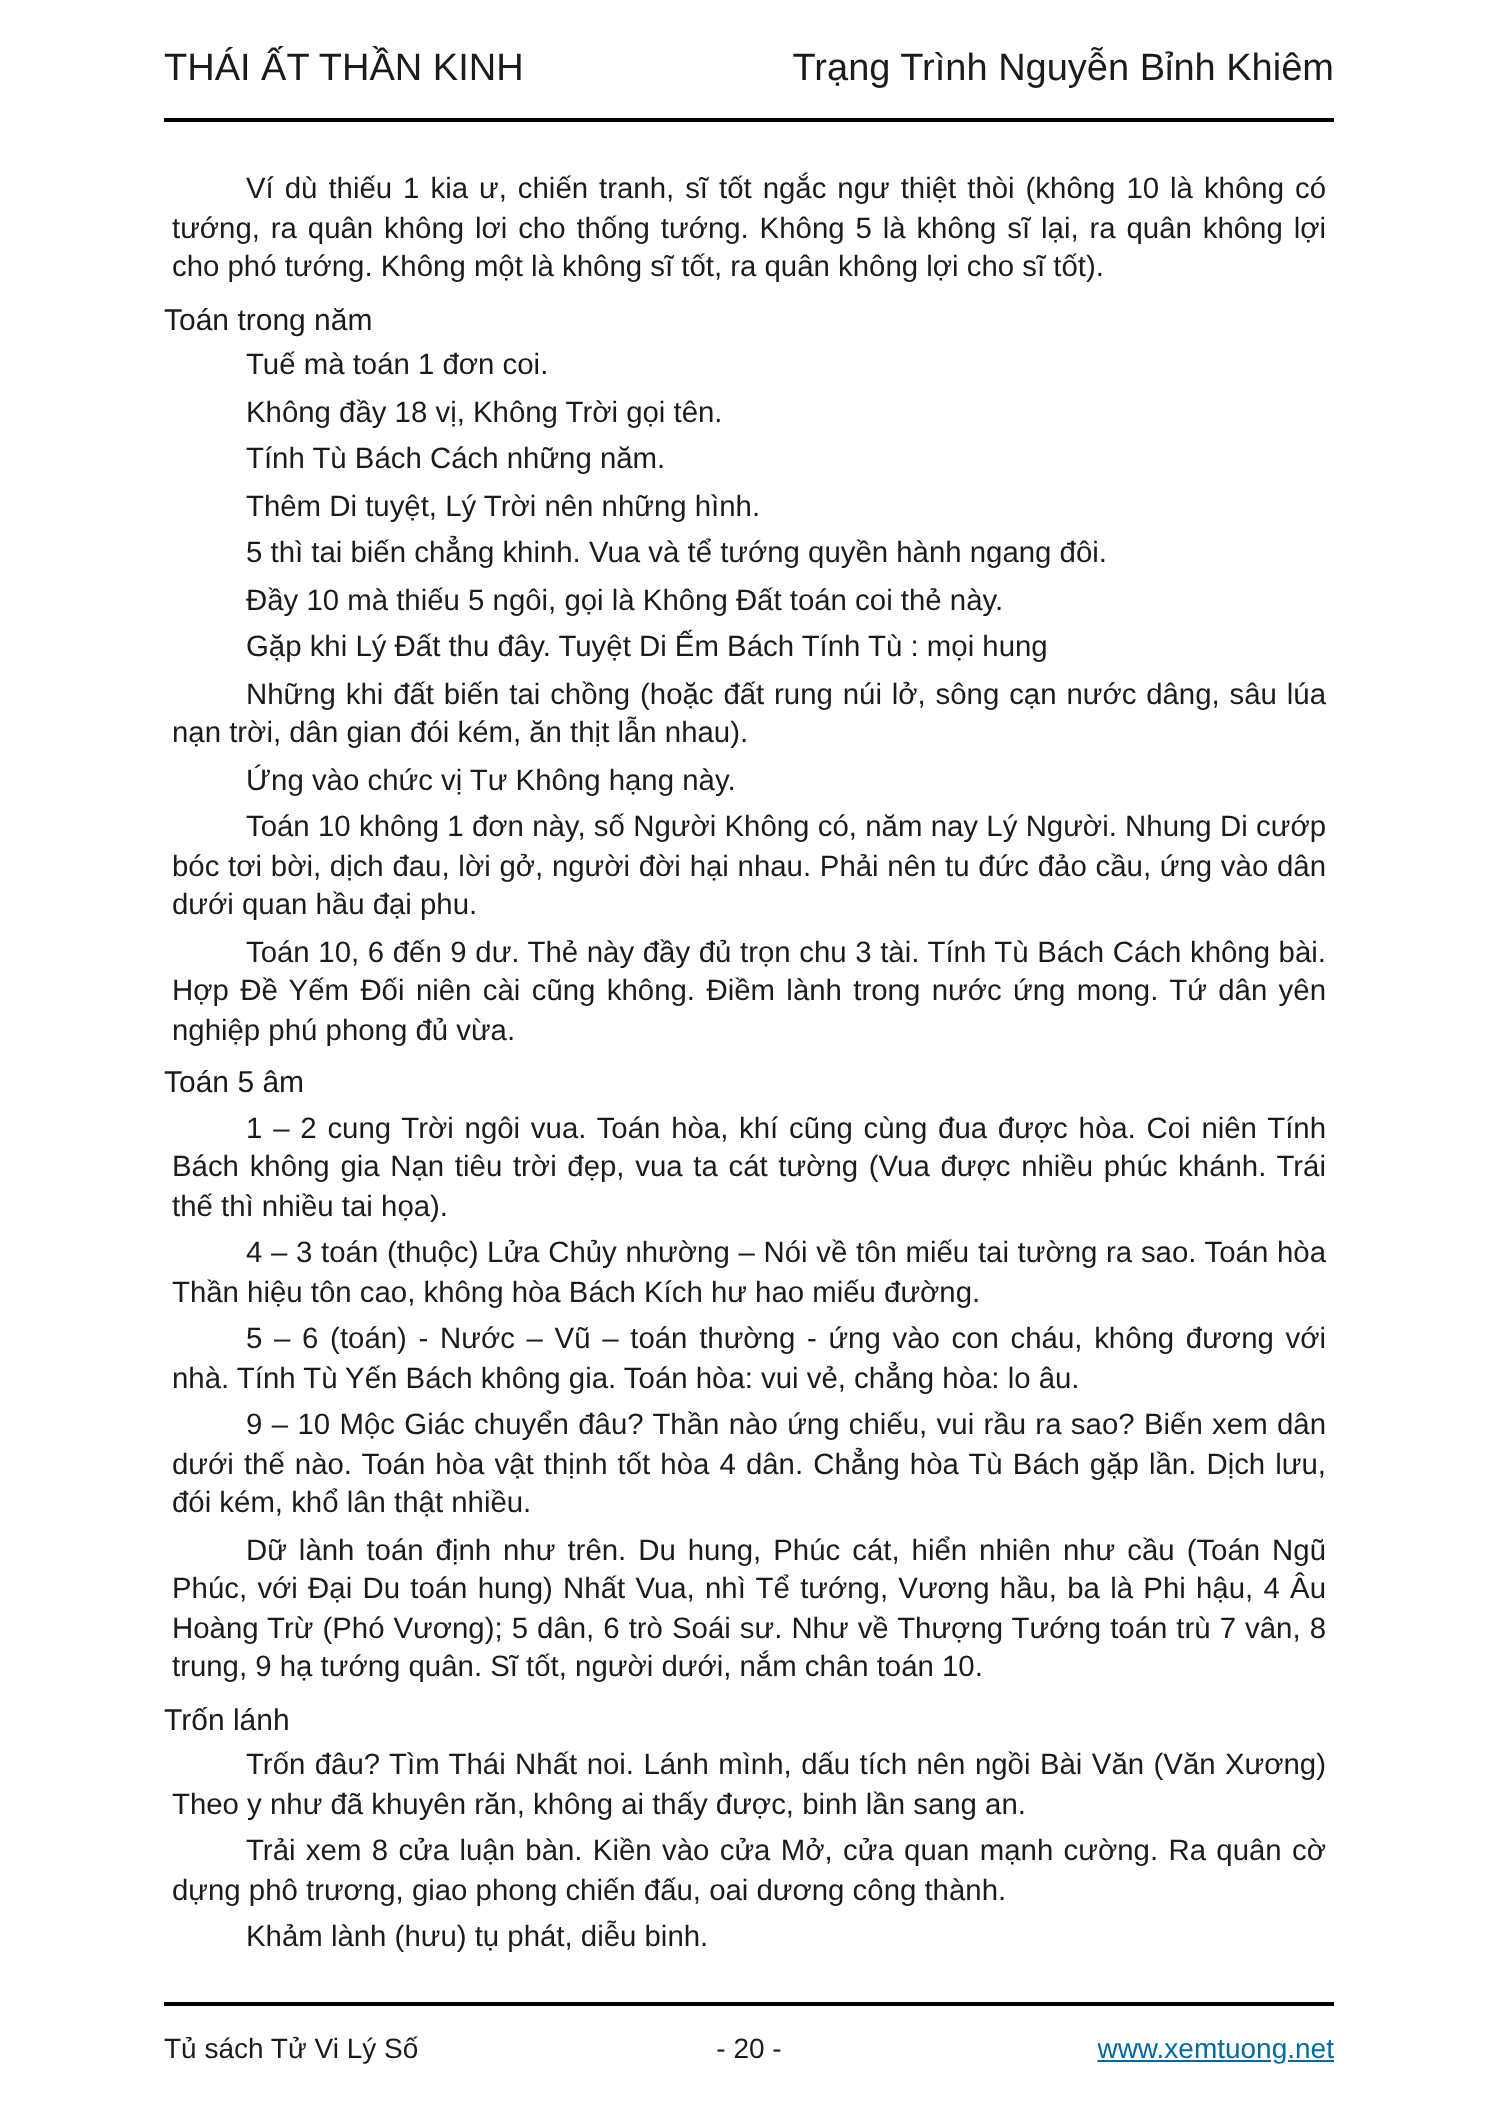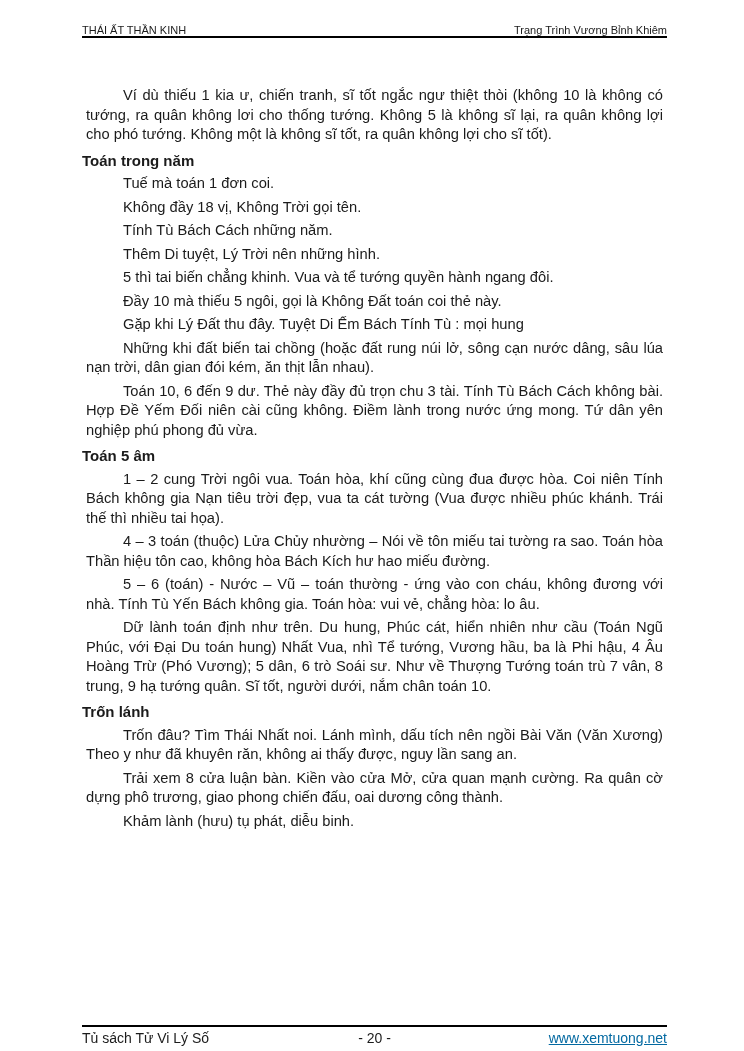--- a/index.html
+++ b/index.html
@@ -15,94 +15,96 @@
     overflow: hidden;
   }
   .page-header {
     position: absolute;
     top: 24px;
     left: 82px;
     width: 585px;
     display: flex;
     justify-content: space-between;
     align-items: flex-end;
-    font-size: 11px;
-    padding-bottom: 0;
+    font-size: 19px;
+    padding-bottom: 13px;
     border-bottom: 2.5px solid #000000;
     text-align: center;
   }
   .doc-body {
     position: absolute;
     top: 82px;
     left: 82px;
     width: 585px;
     font-size: 14.7px;
     line-height: 19.5px;
   }
   .doc-body p.para {
     text-indent: 37px;
     text-align: justify;
     margin: 4px 4px;
   }
   .doc-body h2.heading {
     font-size: 15px;
-    font-weight: bold;
+    font-weight: normal;
     margin: 6px 0 3px 0;
   }
   .page-footer {
     position: absolute;
     top: 1001px;
     left: 82px;
     width: 585px;
     display: flex;
     justify-content: space-between;
     align-items: flex-start;
     font-size: 14px;
-    padding-top: 3px;
+    padding-top: 13px;
     border-top: 2px solid #000000;
-    margin-top: 24px;
   }
   .page-footer .f-left  { flex: 1; text-align: left; }
   .page-footer .f-center{ flex: 1; text-align: center; }
   .page-footer .f-right { flex: 1; text-align: right; }
   .page-footer a.site-link {
     color: #0369a1;
     text-decoration: underline;
     cursor: pointer;
   }
 </style>
 </head>
 <body>
 
 <div class="page">
 
   <header class="page-header">
     <span>THÁI ẤT THẦN KINH</span>
-    <span>Trạng Trình Vương Bỉnh Khiêm</span>
+    <span>Trạng Trình Nguyễn Bỉnh Khiêm</span>
   </header>
 
   <main class="doc-body">
       <p class="para">Ví dù thiếu 1 kia ư, chiến tranh, sĩ tốt ngắc ngư thiệt thòi (không 10 là không có tướng, ra quân không lơi cho thống tướng. Không 5 là không sĩ lại, ra quân không lợi cho phó tướng. Không một là không sĩ tốt, ra quân không lợi cho sĩ tốt).</p>
       <h2 class="heading">Toán trong năm</h2>
       <p class="para">Tuế mà toán 1 đơn coi.</p>
       <p class="para">Không đầy 18 vị, Không Trời gọi tên.</p>
       <p class="para">Tính Tù Bách Cách những năm.</p>
       <p class="para">Thêm Di tuyệt, Lý Trời nên những hình.</p>
       <p class="para">5 thì tai biến chẳng khinh. Vua và tể tướng quyền hành ngang đôi.</p>
       <p class="para">Đầy 10 mà thiếu 5 ngôi, gọi là Không Đất toán coi thẻ này.</p>
       <p class="para">Gặp khi Lý Đất thu đây. Tuyệt Di Ếm Bách Tính Tù : mọi hung</p>
       <p class="para">Những khi đất biến tai chồng (hoặc đất rung núi lở, sông cạn nước dâng, sâu lúa nạn trời, dân gian đói kém, ăn thịt lẫn nhau).</p>
+      <p class="para">Ứng vào chức vị Tư Không hạng này.</p>
+      <p class="para">Toán 10 không 1 đơn này, số Người Không có, năm nay  Lý Người. Nhung Di cướp bóc tơi bời, dịch đau, lời gở, người đời hại nhau. Phải nên tu đức đảo cầu, ứng vào dân dưới quan hầu đại phu.</p>
       <p class="para">Toán 10, 6 đến 9 dư. Thẻ này đầy đủ trọn chu 3 tài. Tính Tù Bách Cách không bài. Hợp Đề Yếm Đối niên cài cũng không. Điềm lành trong nước ứng mong. Tứ dân yên nghiệp phú phong đủ vừa.</p>
       <h2 class="heading">Toán 5 âm</h2>
       <p class="para">1 – 2 cung Trời ngôi vua. Toán hòa, khí cũng cùng đua được hòa. Coi niên Tính Bách không gia Nạn tiêu trời đẹp, vua ta cát tường (Vua được nhiều phúc khánh. Trái thế thì nhiều tai họa).</p>
       <p class="para">4 – 3 toán (thuộc) Lửa Chủy nhường – Nói về tôn miếu tai tường ra sao. Toán hòa Thần hiệu tôn cao, không hòa Bách Kích hư hao miếu đường.</p>
       <p class="para">5 – 6 (toán) - Nước – Vũ – toán thường - ứng vào con cháu, không đương với nhà. Tính Tù Yến Bách không gia. Toán hòa: vui vẻ, chẳng hòa: lo âu.</p>
+      <p class="para">9 – 10 Mộc Giác chuyển đâu? Thần nào ứng chiếu, vui rầu ra sao? Biến xem dân dưới thế nào. Toán hòa vật thịnh tốt hòa 4 dân. Chẳng hòa Tù Bách gặp lần. Dịch lưu, đói kém, khổ lân thật nhiều.</p>
       <p class="para">Dữ lành toán định như trên. Du hung, Phúc cát, hiển nhiên như cầu (Toán Ngũ Phúc, với Đại Du toán hung) Nhất Vua, nhì Tể tướng, Vương hầu, ba là Phi hậu, 4 Âu Hoàng Trừ (Phó Vương); 5 dân, 6 trò Soái sư. Như về Thượng Tướng toán trù 7 vân, 8 trung, 9 hạ tướng quân. Sĩ tốt, người dưới, nắm chân toán 10.</p>
       <h2 class="heading">Trốn lánh</h2>
-      <p class="para">Trốn đâu? Tìm Thái Nhất noi. Lánh mình, dấu tích nên ngồi Bài Văn (Văn Xương) Theo y như đã khuyên răn, không ai thấy được, nguy lần sang an.</p>
+      <p class="para">Trốn đâu? Tìm Thái Nhất noi. Lánh mình, dấu tích nên ngồi Bài Văn (Văn Xương) Theo y như đã khuyên răn, không ai thấy được, binh lần sang an.</p>
       <p class="para">Trải xem 8 cửa luận bàn. Kiền vào cửa Mở, cửa quan mạnh cường. Ra quân cờ dựng phô trương, giao phong chiến đấu, oai dương công thành.</p>
       <p class="para">Khảm lành (hưu) tụ phát, diễu binh.</p>
     </main>
 
   <footer class="page-footer">
     <span class="f-left">Tủ sách Tử Vi Lý Số</span>
     <span class="f-center">- 20 -</span>
     <span class="f-right">
       <a class="site-link">www.xemtuong.net</a>
     </span>

